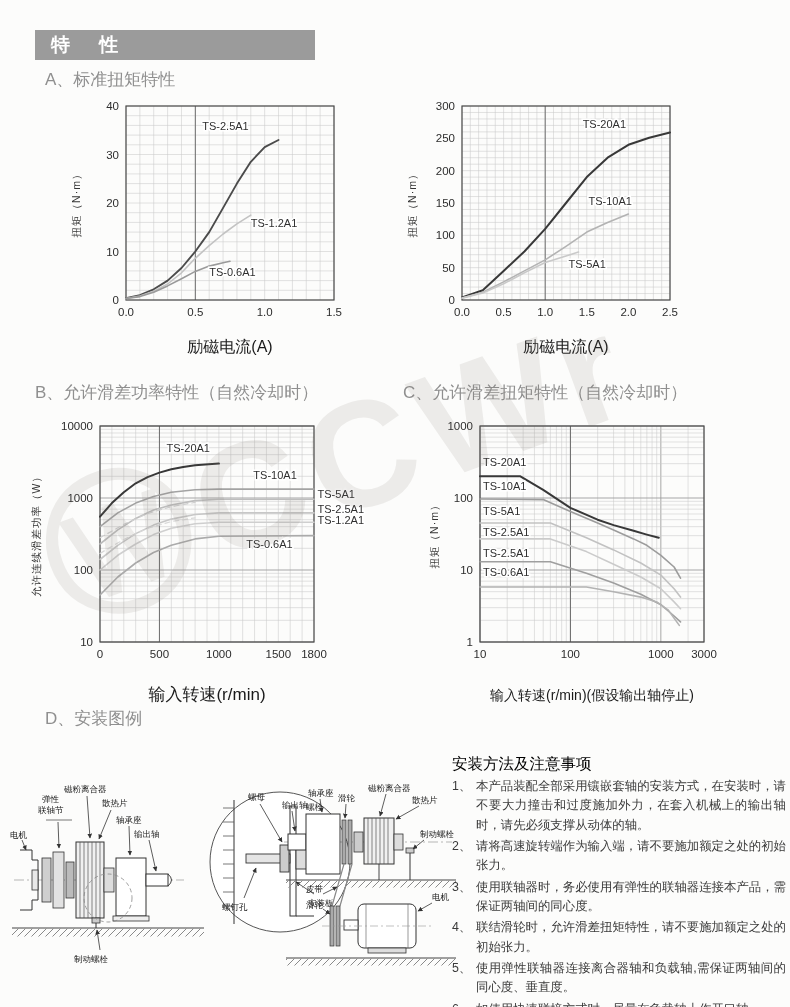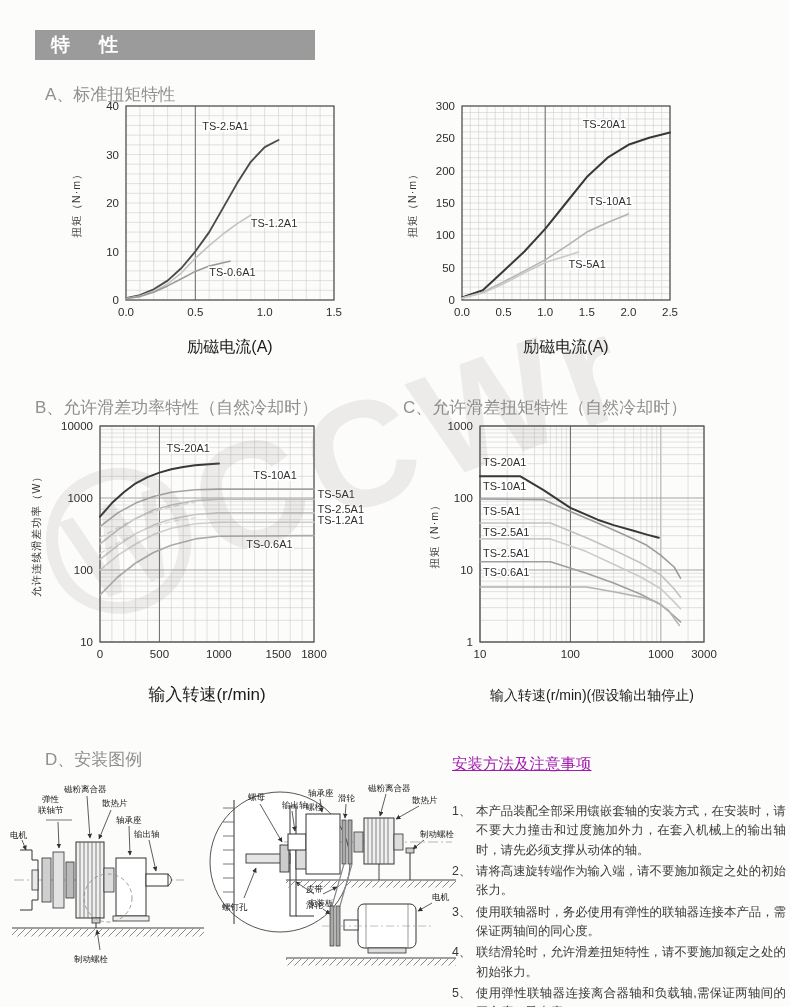--- a/index.html
+++ b/index.html
@@ -1,26 +1,26 @@
 <!DOCTYPE html>
 <html><head>
 <meta charset="utf-8">
 <style>
   html,body{margin:0;padding:0;background:#ffffff;}
   .page{position:relative;width:790px;height:1007px;background:#fcfcfb;overflow:hidden;
         font-family:"Liberation Sans","DejaVu Sans",sans-serif;color:#333;}
   .titlebar{position:absolute;left:35px;top:30px;width:280px;height:30px;background:#9b9b9b;
             color:#fff;font-size:19px;font-weight:bold;letter-spacing:12px;
             display:flex;align-items:center;padding-left:16px;box-sizing:border-box;}
-  .sec-h{position:absolute;color:#8f8f8f;font-size:17px;white-space:nowrap;margin-top:15px;}
+  .sec-h{position:absolute;color:#8f8f8f;font-size:17px;white-space:nowrap;}
   .chart{position:absolute;overflow:visible;}
   svg text{font-family:"Liberation Sans","DejaVu Sans",sans-serif;}
   .dlabel{font-size:8.5px;fill:#1a1a1a;}
   .notes{position:absolute;left:452px;top:754px;width:334px;}
-  .notes-h{color:#a21caf;font-size:15.5px;margin-bottom:27px;text-decoration:underline;}
+  .notes-h{color:#000000;font-size:15.5px;margin-bottom:2px;}
   .note{display:flex;font-size:12.4px;line-height:1.56;color:#3a3a3a;margin-bottom:2px;}
   .note .num{flex:0 0 24px;}
   .note .txt{flex:1;text-align:justify;}
   .wm{position:absolute;left:50px;top:470px;font-size:150px;font-weight:bold;letter-spacing:10px;
       color:rgba(125,115,108,0.12);transform:rotate(-20deg);transform-origin:left center;
       pointer-events:none;z-index:5;white-space:nowrap;}
 </style>
 </head>
 <body>
 
@@ -324,21 +324,21 @@
       <text x="240.8550950610209" y="248" text-anchor="middle" font-size="11.5" fill="#2d2d2d">1000</text>
       <text x="284" y="248" text-anchor="middle" font-size="11.5" fill="#2d2d2d">3000</text>
       <text x="53" y="236" text-anchor="end" font-size="11.5" fill="#2d2d2d">1</text>
       <text x="53" y="164" text-anchor="end" font-size="11.5" fill="#2d2d2d">10</text>
       <text x="53" y="92" text-anchor="end" font-size="11.5" fill="#2d2d2d">100</text>
       <text x="53" y="20" text-anchor="end" font-size="11.5" fill="#2d2d2d">1000</text>
       <text x="172" y="290" text-anchor="middle" font-size="14" fill="#1a1a1a">输入转速(r/min)(假设输出轴停止)</text>
       <text x="18" y="124" text-anchor="middle" font-size="10.5" fill="#333" transform="rotate(-90 18 124)" letter-spacing="1">扭矩（N·m）</text>
     </svg>
 
-  <div class="sec-h" style="left:45px;top:733px;">D、安装图例</div>
+  <div class="sec-h" style="left:45px;top:707px;">D、安装图例</div>
 
   <svg class="chart" style="left:8px;top:778px;" width="200" height="200" viewBox="0 0 200 200">
     <defs>
       <pattern id="hatch" patternUnits="userSpaceOnUse" width="7" height="7">
         <path d="M0 7L7 0" stroke="#8a8a8a" stroke-width="1"></path>
       </pattern>
       <marker id="ah" markerWidth="7" markerHeight="7" refX="5.5" refY="3" orient="auto">
         <path d="M0 0L6 3L0 6z" fill="#333"></path>
       </marker>
     </defs>

